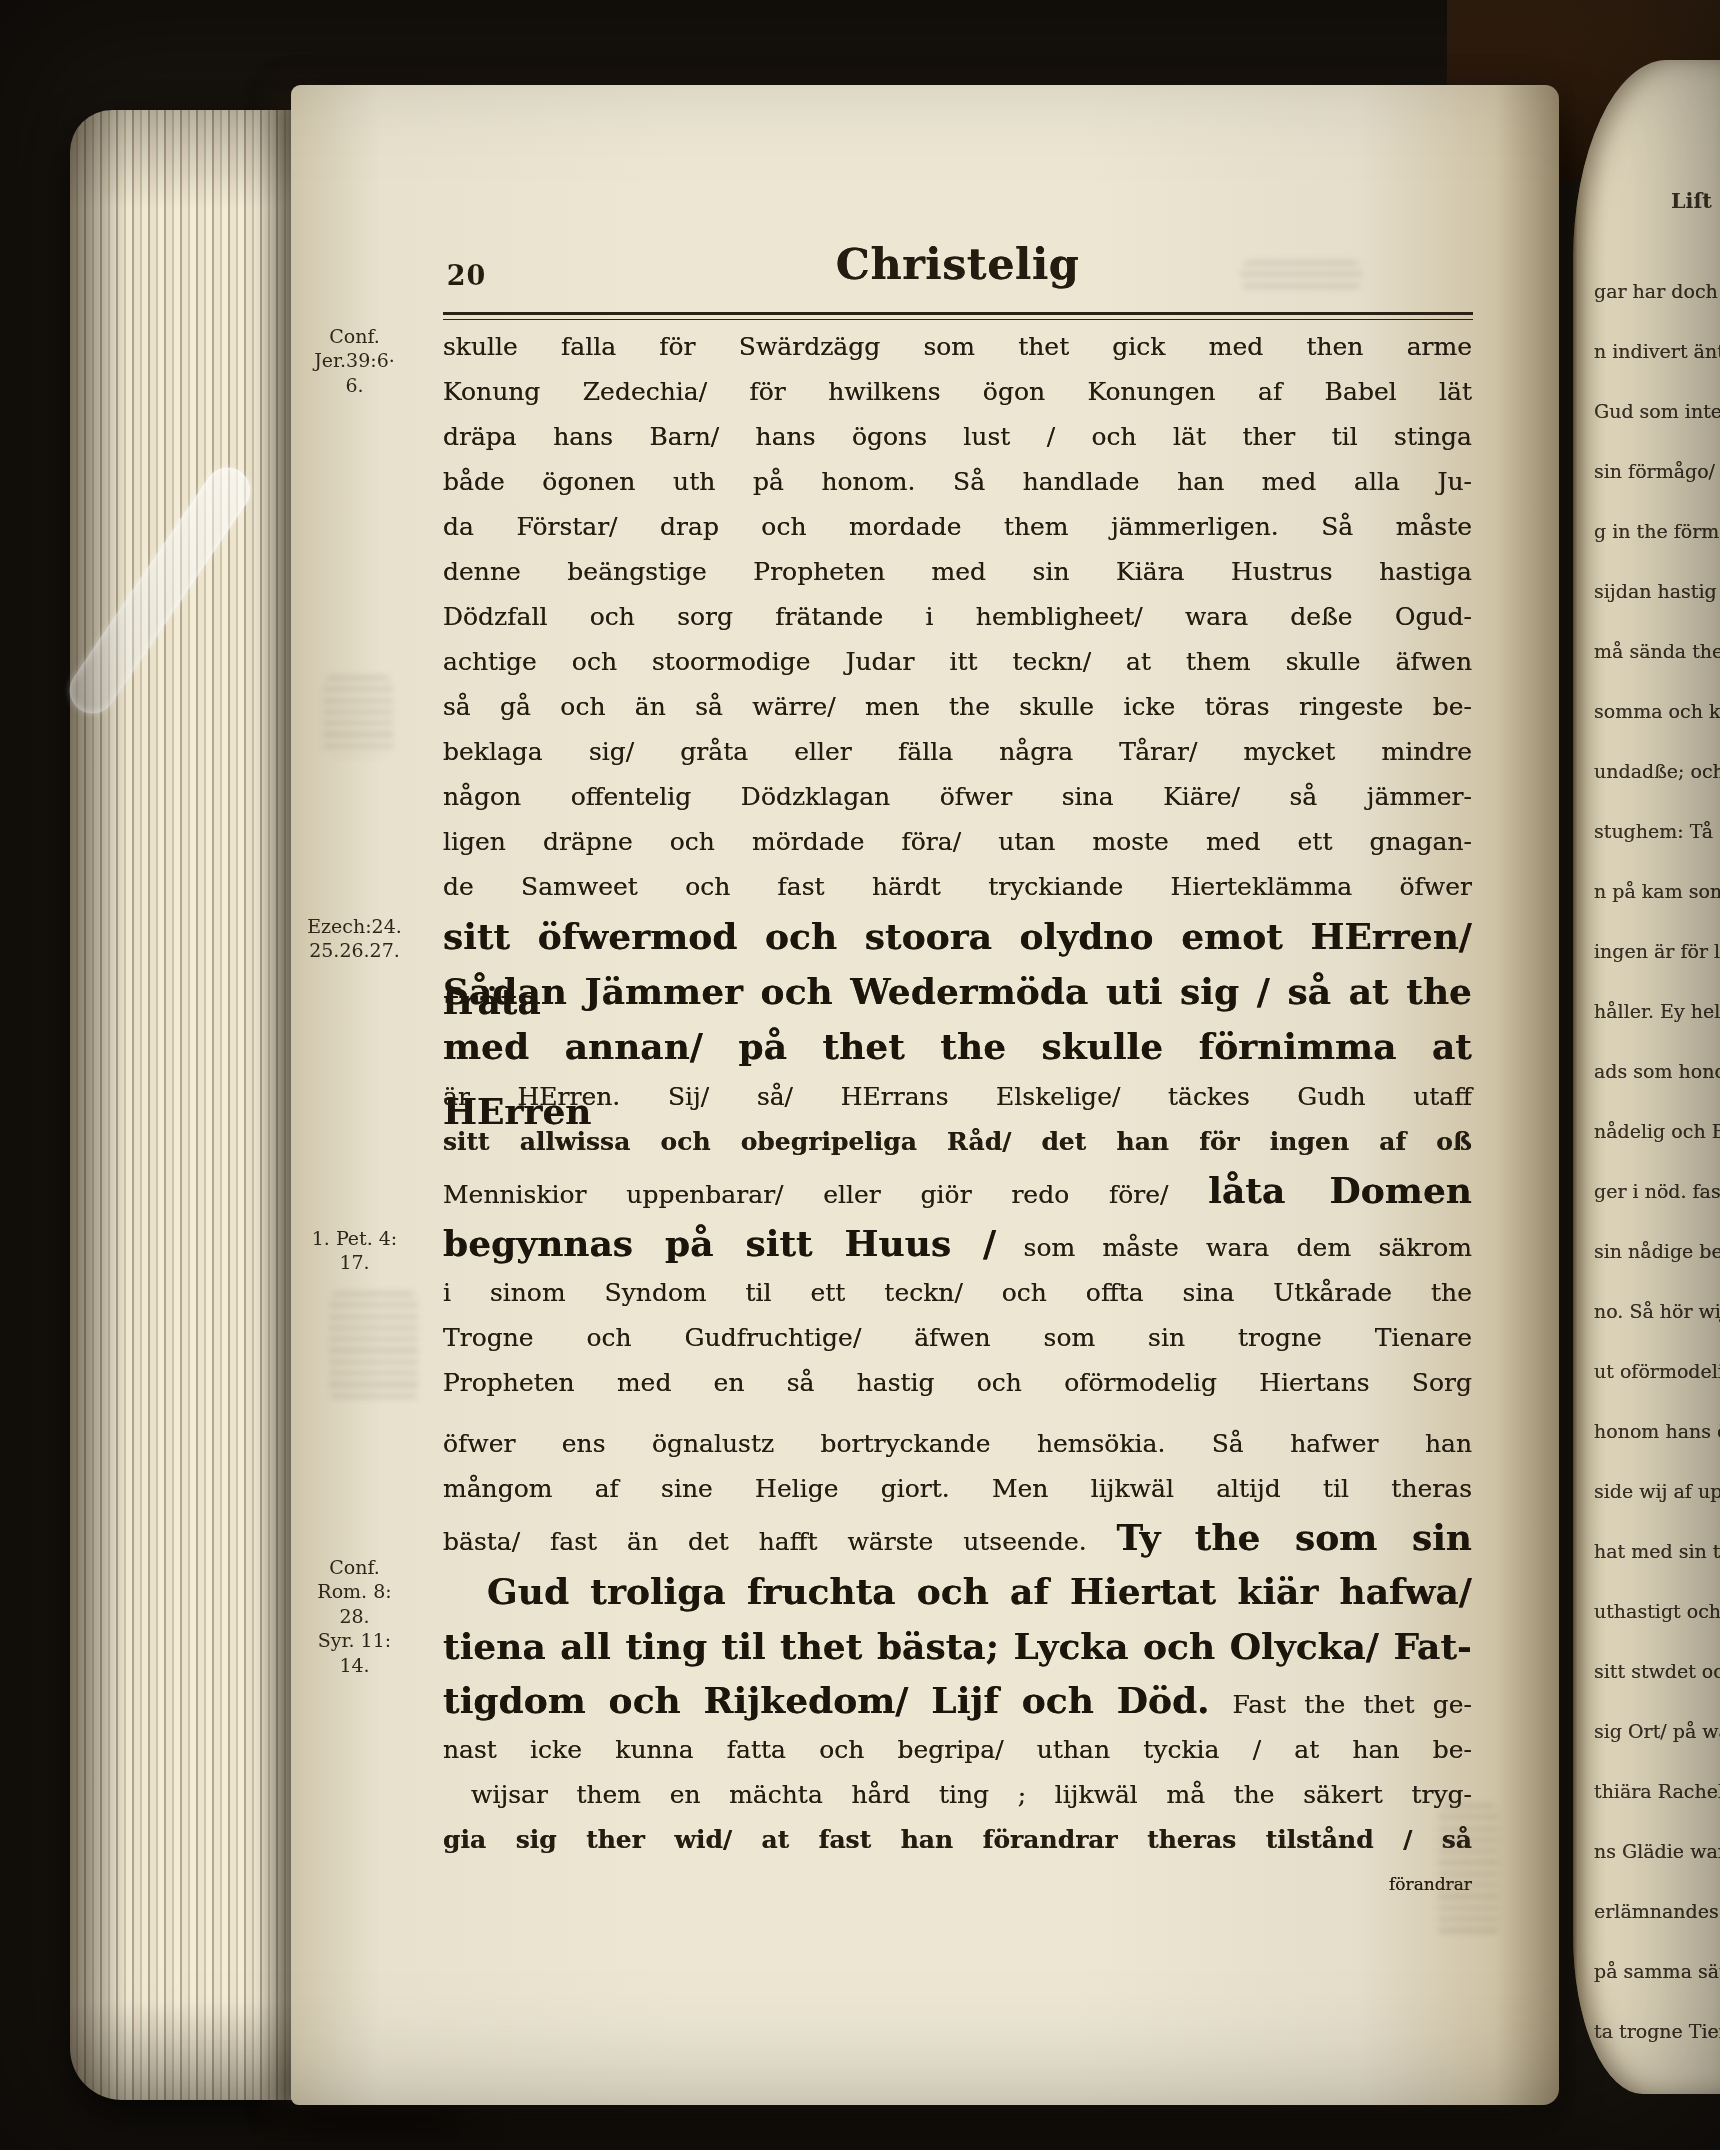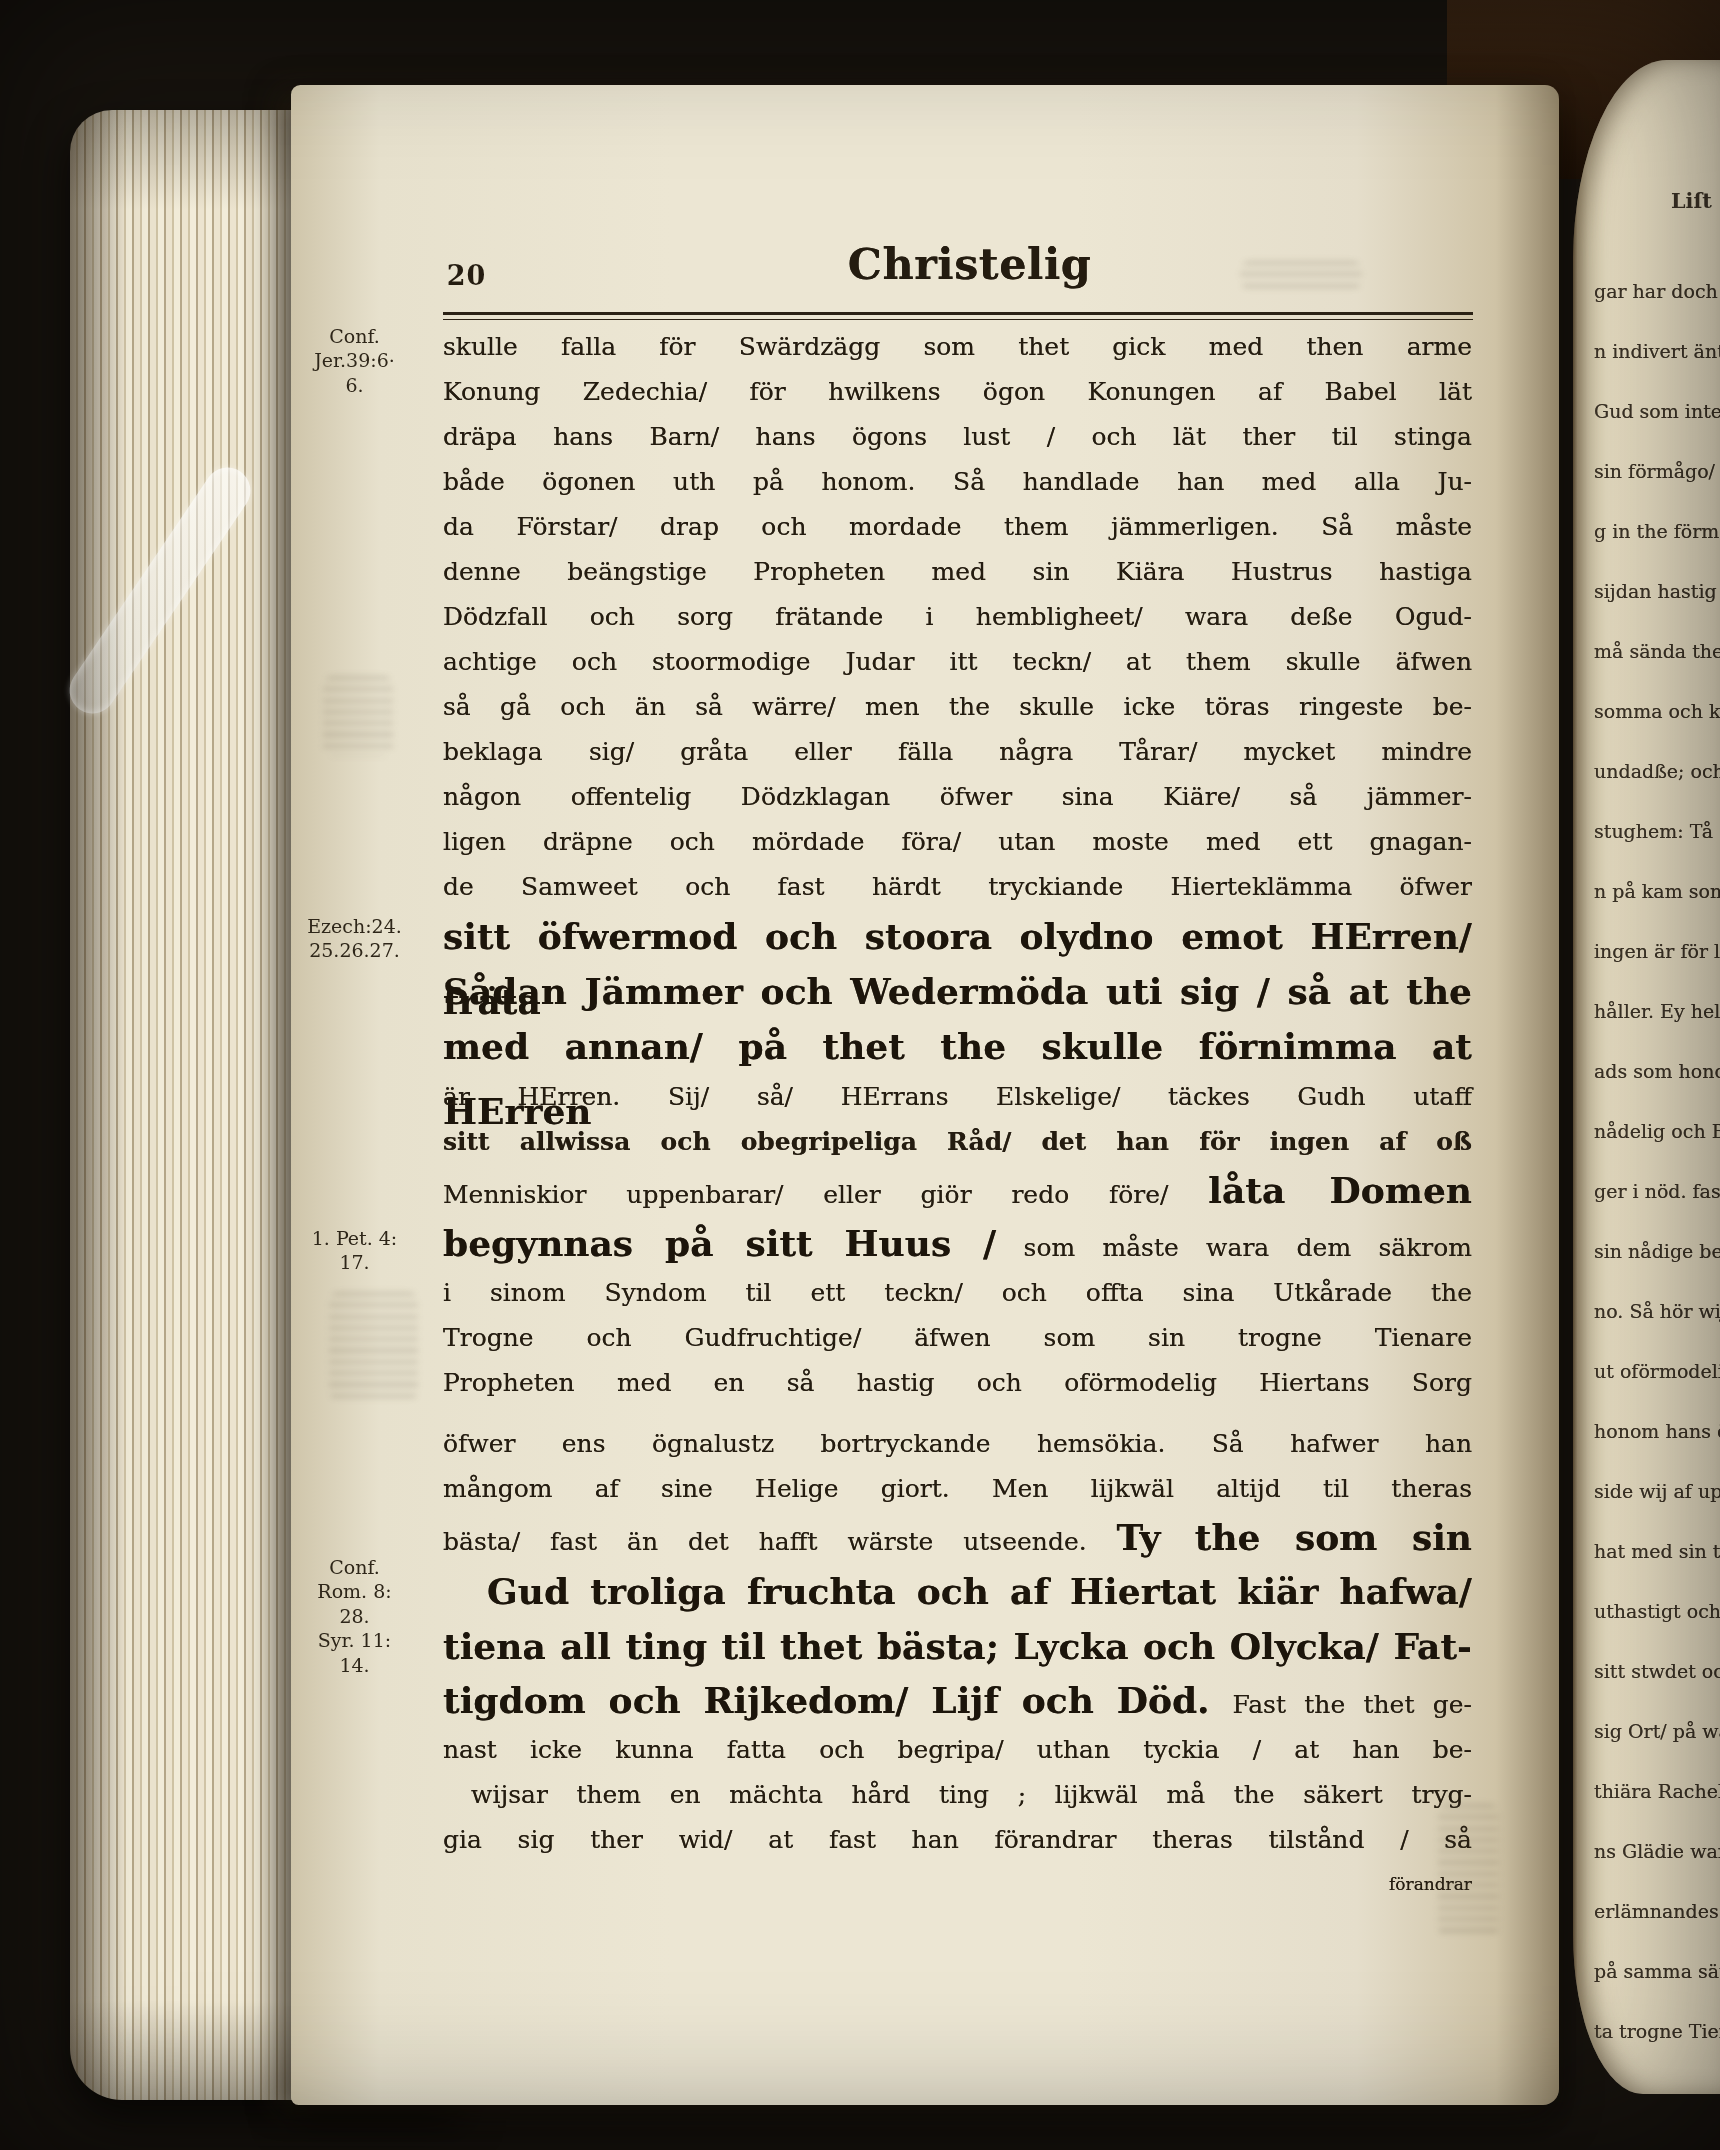--- a/index.html
+++ b/index.html
@@ -26,21 +26,21 @@
     background:linear-gradient(90deg,#cfc5aa 0%,#e7e1cd 7%,#ece6d3 30%,#ece6d3 62%,#e5decb 84%,#cfc3a6 95%,#94866a 100%);
     box-shadow:-16px 3.8px 28px rgba(40,30,15,.5), 0 14px 38px rgba(0,0,0,.55);}
   
   .clip{position:absolute;left:137px;top:447px;width:46px;height:287px;border-radius:23.5px;
     background:linear-gradient(180deg,rgba(255,255,255,.58),rgba(228,234,240,.26));
     transform:rotate(34deg);
     box-shadow:0 0 6.6px rgba(255,255,255,.35), inset 0 0 9.4px rgba(255,255,255,.55);}
   
   .header{position:absolute;left:443px;top:239px;width:1029px;height:70px;color:#241c10}
   .pagenum{position:absolute;left:3.8px;top:20.7px;font-size:27px;font-weight:bold;letter-spacing:0.9px}
-  .title{position:absolute;left:12px;top:0;width:100%;text-align:center;font-size:43px;font-weight:bold;
+  .title{position:absolute;left:0;top:0;width:100%;text-align:center;font-size:43px;font-weight:bold;
     letter-spacing:0.5px;text-shadow:0 0 0.5px rgba(36,28,16,.9)}
   .rule{position:absolute;left:443px;width:1030px;background:#2b2215}
   .rule1{top:312px;height:2.8px}
   .rule2{top:319px;height:1.4px}
   
   .mnote{position:absolute;left:281px;width:147px;text-align:center;
     font-size:19px;line-height:24.4px;color:#2e2619}
   
   #body-col{position:absolute;left:443px;top:324px;width:1029px;color:#241c10}
   .bodyline{text-align:justify;text-align-last:justify;white-space:normal;
@@ -130,21 +130,21 @@
       <div class="bodyline" style="height: 45px; line-height: 45px;"><span class="k-n">Trogne och Gudfruchtige/ äfwen som sin trogne Tienare</span></div>
       <div class="bodyline" style="height: 45px; line-height: 45px;"><span class="k-n">Propheten med en så hastig och oförmodelig Hiertans Sorg</span></div>
       <div class="bodyline" style="height: 45px; line-height: 45px; margin-top: 16px;"><span class="k-n">öfwer ens ögnalustz bortryckande hemsökia. Så hafwer han</span></div>
       <div class="bodyline" style="height: 45px; line-height: 45px;"><span class="k-n">mångom af sine Helige giort. Men lijkwäl altijd til theras</span></div>
       <div class="bodyline" style="height: 53px; line-height: 53px;"><span class="k-n">bästa/ fast än det hafft wärste utseende. </span><span class="k-l">Ty the som sin</span></div>
       <div class="bodyline" style="height: 55px; line-height: 55px; margin-left: 44px;"><span class="k-l">Gud troliga fruchta och af Hiertat kiär hafwa/</span></div>
       <div class="bodyline" style="height: 55px; line-height: 55px;"><span class="k-l">tiena all ting til thet bästa; Lycka och Olycka/ Fat-</span></div>
       <div class="bodyline" style="height: 53px; line-height: 53px;"><span class="k-l">tigdom och Rijkedom/ Lijf och Död. </span><span class="k-n">Fast the thet ge-</span></div>
       <div class="bodyline" style="height: 45px; line-height: 45px;"><span class="k-n">nast icke kunna fatta och begripa/ uthan tyckia / at han be-</span></div>
       <div class="bodyline" style="height: 45px; line-height: 45px; margin-left: 28px;"><span class="k-n">wijsar them en mächta hård ting ; lijkwäl må the säkert tryg-</span></div>
-      <div class="bodyline" style="height: 45px; line-height: 45px;"><span class="k-n">gia sig ther wid/ at fast han förandrar theras tilstånd / så</span></div>
+      <div class="bodyline" style="height: 45px; line-height: 45px; font-weight: bold;"><span class="k-n">gia sig ther wid/ at fast han förandrar theras tilstånd / så</span></div>
       <div class="bodyline catchword" style="height: 45px; line-height: 45px;">förandrar</div>
     </div>
 
   <div class="smudge s1"></div>
   <div class="smudge s2"></div>
   <div class="smudge s3"></div>
   <div class="smudge s4"></div>
 
   <div class="next-page"></div>
   <div class="corner-mark">Liſt</div>

